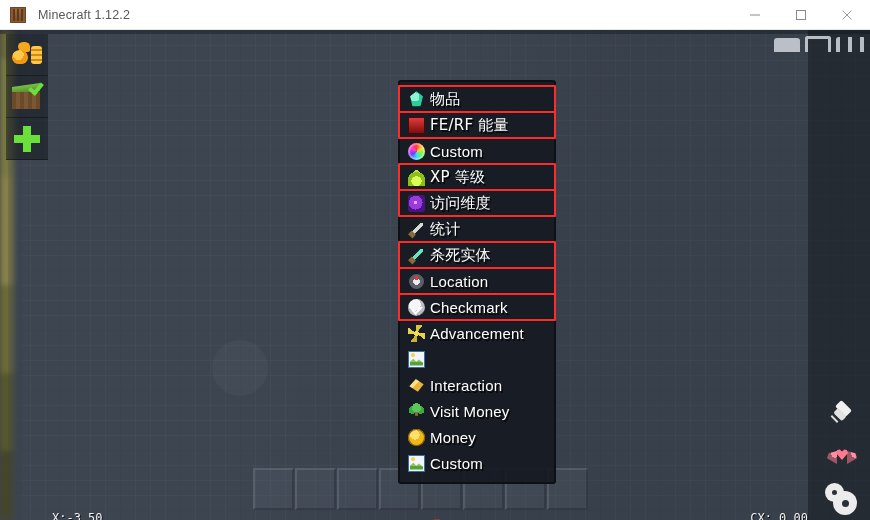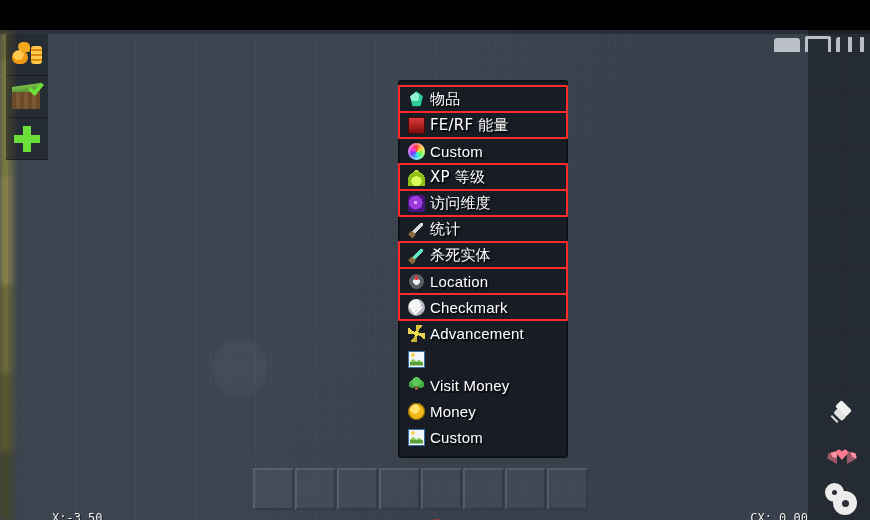--- a/index.html
+++ b/index.html
@@ -132,21 +132,21 @@
   .coords{
     position:absolute; font-family:"DejaVu Sans Mono", monospace;
     font-size:12px; color:#f2f2f2; line-height:16px;
     text-shadow:1px 1px 0 rgba(0,0,0,.75); white-space:pre;
   }
   .coords.left{ left:52px; top:448px; }
   .coords.right{ right:62px; top:448px; text-align:left; }
 
   
   .panel{
-    position:absolute; left:398px; top:50px; width:170px;
+    position:absolute; left:398px; top:50px; width:158px;
     background:rgba(22,26,33,.93);
     border:2px solid rgba(12,15,20,.9);
     border-radius:3px; padding:4px 0 6px 0; z-index:40;
   }
   .row{
     position:relative; height:26px; display:flex; align-items:center;
     padding-left:6px; margin:0 2px;
   }
   .row.sel::after{
     content:""; position:absolute; left:-4px; top:-1px; right:-4px; bottom:-1px;
@@ -253,20 +253,44 @@
   .ic-gear .g2{ position:absolute; left:9px; top:8px; width:18px; height:18px; border-radius:50%;
      background:#ececec; box-shadow:0 0 0 3px #ececec; }
   .ic-gear .g2i{ position:absolute; left:15px; top:14px; width:7px; height:7px;
      border-radius:50%; background:#2a2f38; }
 </style>
 </head>
 <body>
 
 <div id="app">
 
+  <div class="titlebar">
+    <div class="tb-icon">
+        <div class="blk"></div>
+      </div>
+    <div class="tb-title">Minecraft 1.12.2</div>
+    <div class="wctrls">
+      <div class="wbtn">
+        <svg width="12" height="12" viewBox="0 0 12 12">
+            <line x1="1" y1="6" x2="11" y2="6" stroke="#8a8a8a" stroke-width="1"></line>
+          </svg>
+      </div>
+      <div class="wbtn">
+        <svg width="12" height="12" viewBox="0 0 12 12">
+            <rect x="1.5" y="1.5" width="9" height="9" fill="none" stroke="#8a8a8a" stroke-width="1"></rect>
+          </svg>
+      </div>
+      <div class="wbtn">
+        <svg width="12" height="12" viewBox="0 0 12 12">
+            <line x1="1.5" y1="1.5" x2="10.5" y2="10.5" stroke="#9a9a9a" stroke-width="1"></line>
+            <line x1="10.5" y1="1.5" x2="1.5" y2="10.5" stroke="#9a9a9a" stroke-width="1"></line>
+          </svg>
+      </div>
+    </div>
+  </div>
 
   <div class="game">
     <div class="grid"></div>
     <div class="grid2"></div>
     <div class="terrain"></div>
     <div class="terrain2"></div>
     <div class="blob"></div>
     <div class="rband"></div>
     <div class="topband"></div>
 
@@ -387,20 +411,24 @@
           <div class="lbl">Checkmark</div>
         </div>
         <div class="row">
           <div class="ico i-adv"></div>
           <div class="lbl">Advancement</div>
         </div>
         <div class="row">
           <div class="ico i-pic"></div>
         </div>
         <div class="row">
+          <div class="ico i-inter"></div>
+          <div class="lbl">Interaction</div>
+        </div>
+        <div class="row">
           <div class="ico i-biome"></div>
           <div class="lbl">Visit Money</div>
         </div>
         <div class="row">
           <div class="ico i-money"></div>
           <div class="lbl">Money</div>
         </div>
         <div class="row">
           <div class="ico i-pic"></div>
           <div class="lbl">Custom</div>

